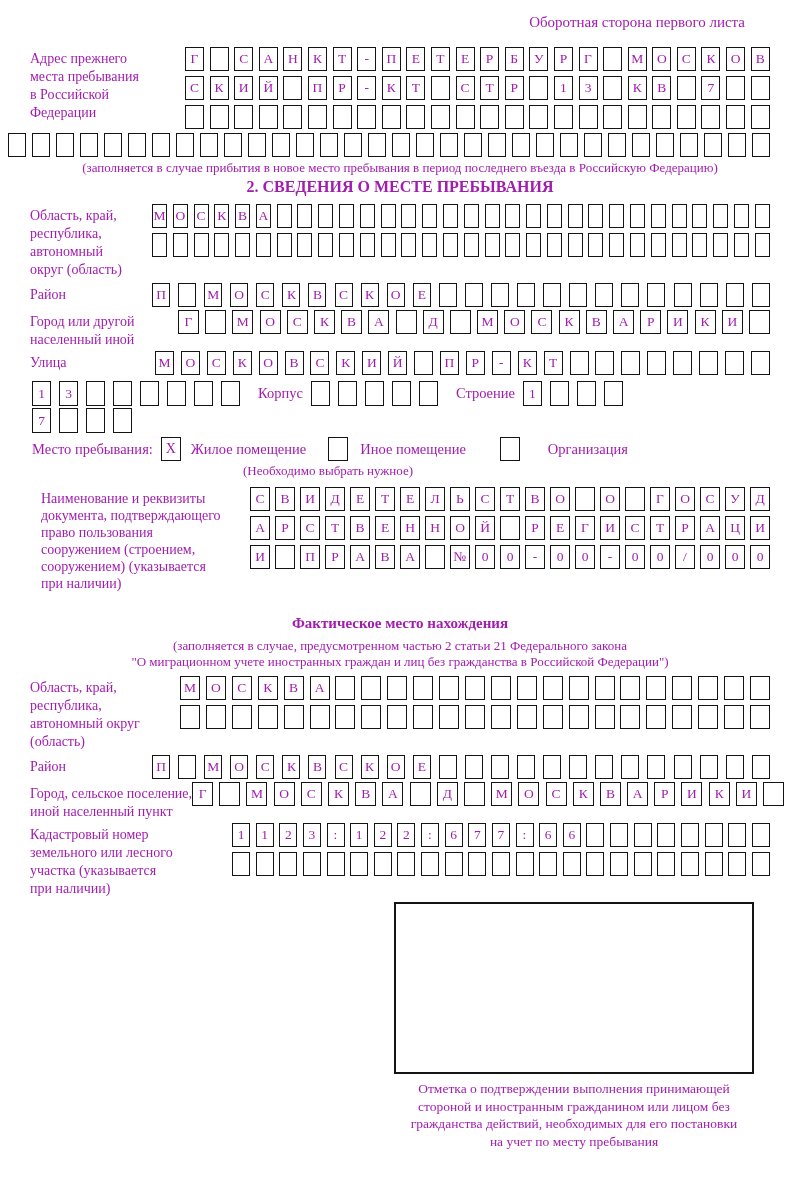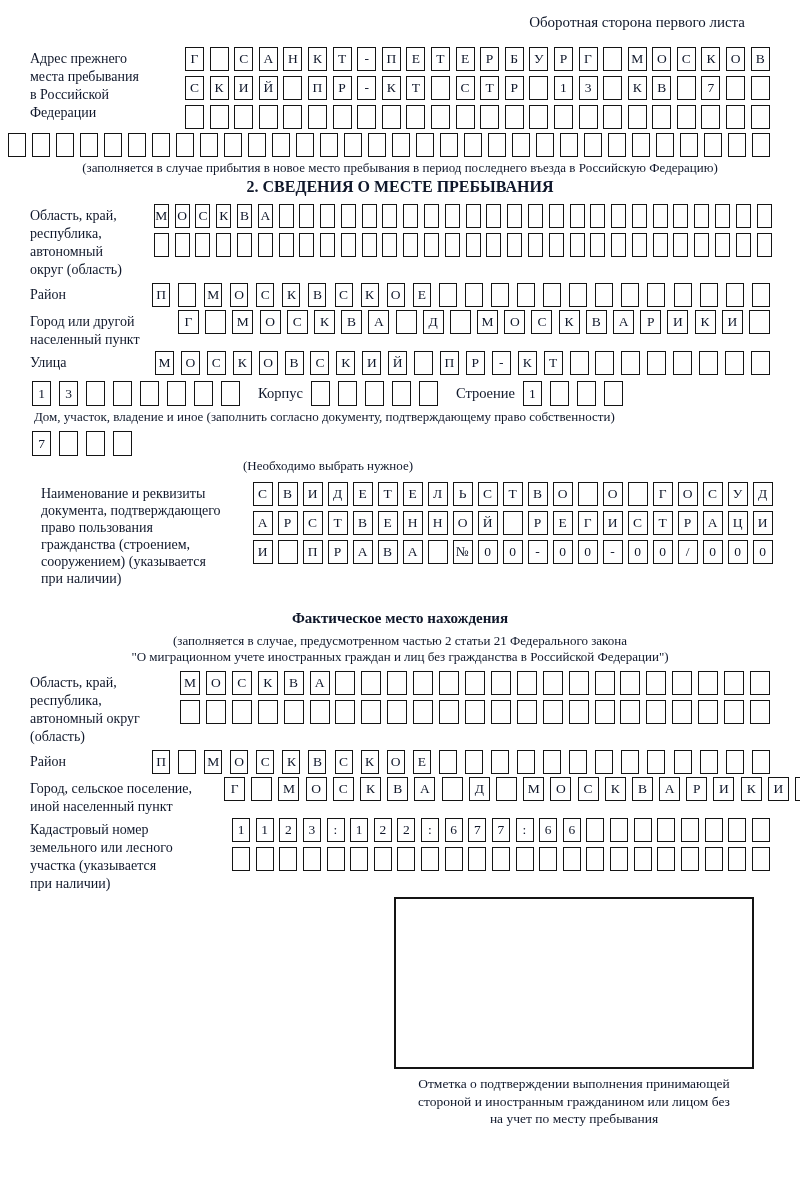--- a/index.html
+++ b/index.html
@@ -1,23 +1,23 @@
 <!DOCTYPE html>
 <html><head>
 <meta charset="utf-8">
 <style>
   html,body{margin:0;padding:0;background:#fff;}
   .page{
     width:800px;height:1180px;box-sizing:border-box;
-    padding:14px 30px 0 30px;overflow:hidden;background:#fff;color:#0f172a;
+    padding:14px 30px 0 30px;overflow:hidden;background:#fff;color:#a21caf;
     font-family:"Liberation Serif","DejaVu Serif",serif;font-size:14px;
   }
   .side-note{text-align:right;padding-right:25px;font-size:15px;margin-bottom:16px;}
   
-  .frow{display:flex;align-items:flex-start;margin-bottom:4px;gap:32px;}
+  .frow{display:flex;align-items:flex-start;margin-bottom:4px;}
   .flabel{font-size:14px;line-height:18px;padding-top:3px;white-space:nowrap;}
   .cellcol{margin-left:auto;display:flex;flex-direction:column;gap:5px;}
   
   .cells{display:flex;justify-content:space-between;}
   .cell{
     box-sizing:border-box;border:1.6px solid #141414;height:24px;
     display:flex;align-items:center;justify-content:center;
     font-size:13.5px;background:#fff;flex:0 0 auto;
   }
   .w-addr{width:585px}   .w-addr .cell{width:19px}
@@ -295,21 +295,21 @@
           <span class="cell"></span>
           <span class="cell"></span>
           <span class="cell"></span>
         </div>
     </div>
   </div>
 
   <div class="frow mb2">
     <div class="flabel lbl-lines">
         <div>Город или другой</div>
-        <div>населенный пункт</div>
+        <div>населенный иной</div>
       </div>
     <div class="cellcol">
       <div class="cells w-city">
           <span class="cell">Г</span>
           <span class="cell"></span>
           <span class="cell">М</span>
           <span class="cell">О</span>
           <span class="cell">С</span>
           <span class="cell">К</span>
           <span class="cell">В</span>
@@ -384,39 +384,47 @@
         <span class="cell"></span>
       </div>
     <div class="inline-lbl">Строение</div>
     <div class="gcells">
         <span class="cell">1</span>
         <span class="cell"></span>
         <span class="cell"></span>
         <span class="cell"></span>
       </div>
   </div>
-  <div class="caption-left">Дом, участок, владение и иное (заполнить согласно документу, подтверждающему право собственности)</div>
 
   <div class="inline-row">
     <div class="gcells">
         <span class="cell">7</span>
         <span class="cell"></span>
         <span class="cell"></span>
         <span class="cell"></span>
       </div>
   </div>
 
+  <div class="stay-row">
+    <span>Место пребывания:</span>
+    <span class="checkbox" style="margin-left:8px">X</span>
+    <span style="margin-left:10px">Жилое помещение</span>
+    <span class="checkbox" style="margin-left:22px"></span>
+    <span style="margin-left:12px">Иное помещение</span>
+    <span class="checkbox" style="margin-left:34px"></span>
+    <span style="margin-left:28px">Организация</span>
+  </div>
   <div class="stay-note">(Необходимо выбрать нужное)</div>
 
   <div class="frow">
     <div class="flabel lbl-lines doc-label">
         <div>Наименование и реквизиты</div>
         <div>документа, подтверждающего</div>
         <div>право пользования</div>
-        <div>гражданства (строением,</div>
+        <div>сооружением (строением,</div>
         <div>сооружением) (указывается</div>
         <div>при наличии)</div>
       </div>
     <div class="cellcol">
       <div class="cells w-doc">
           <span class="cell">С</span>
           <span class="cell">В</span>
           <span class="cell">И</span>
           <span class="cell">Д</span>
           <span class="cell">Е</span>
@@ -675,17 +683,18 @@
           <span class="cell"></span>
         </div>
     </div>
   </div>
 
   <div class="stamp-wrap">
     <div class="stamp-box"></div>
     <div class="stamp-note lbl-lines">
         <div>Отметка о подтверждении выполнения принимающей</div>
         <div>стороной и иностранным гражданином или лицом без</div>
+        <div>гражданства действий, необходимых для его постановки</div>
         <div>на учет по месту пребывания</div>
       </div>
   </div>
 
 </div>
 
 </body></html>

